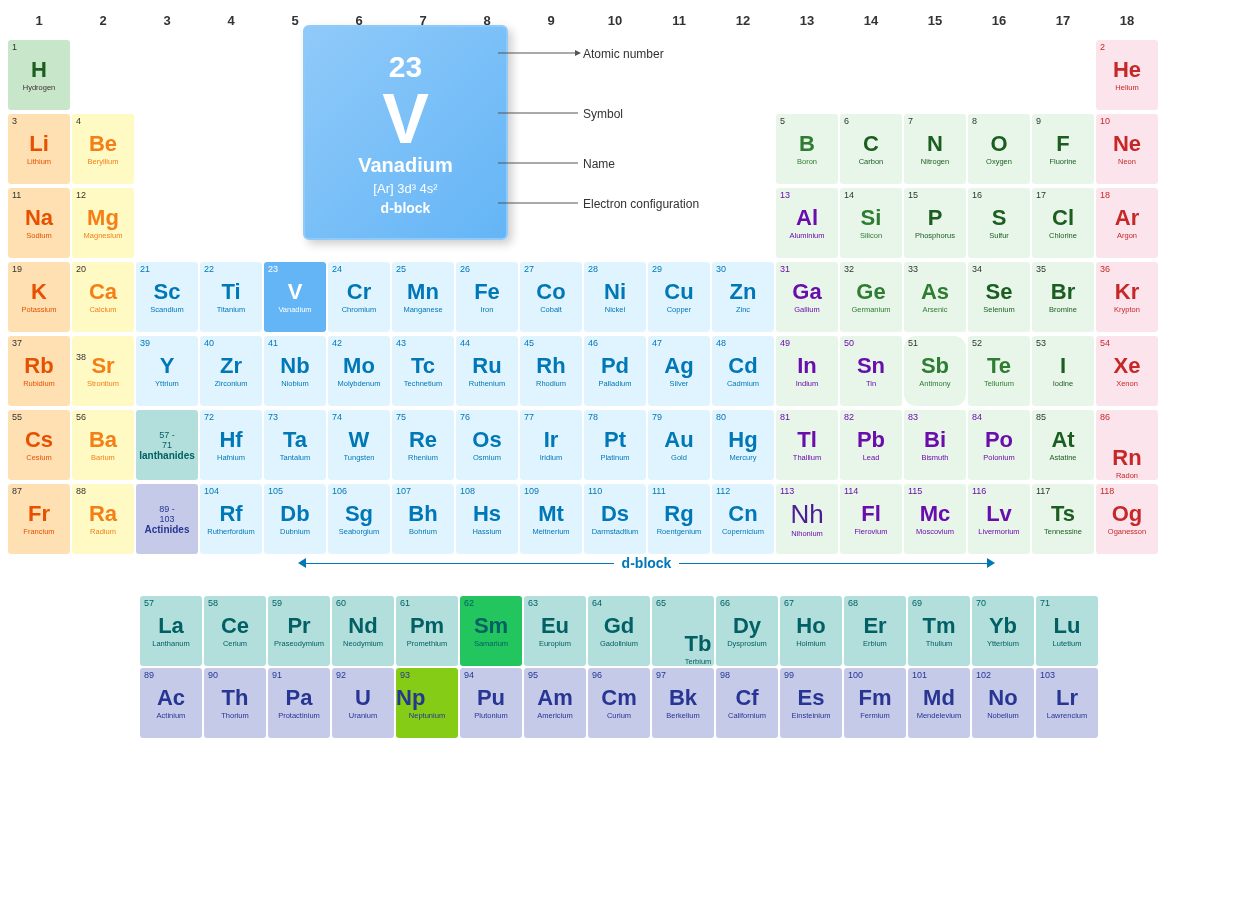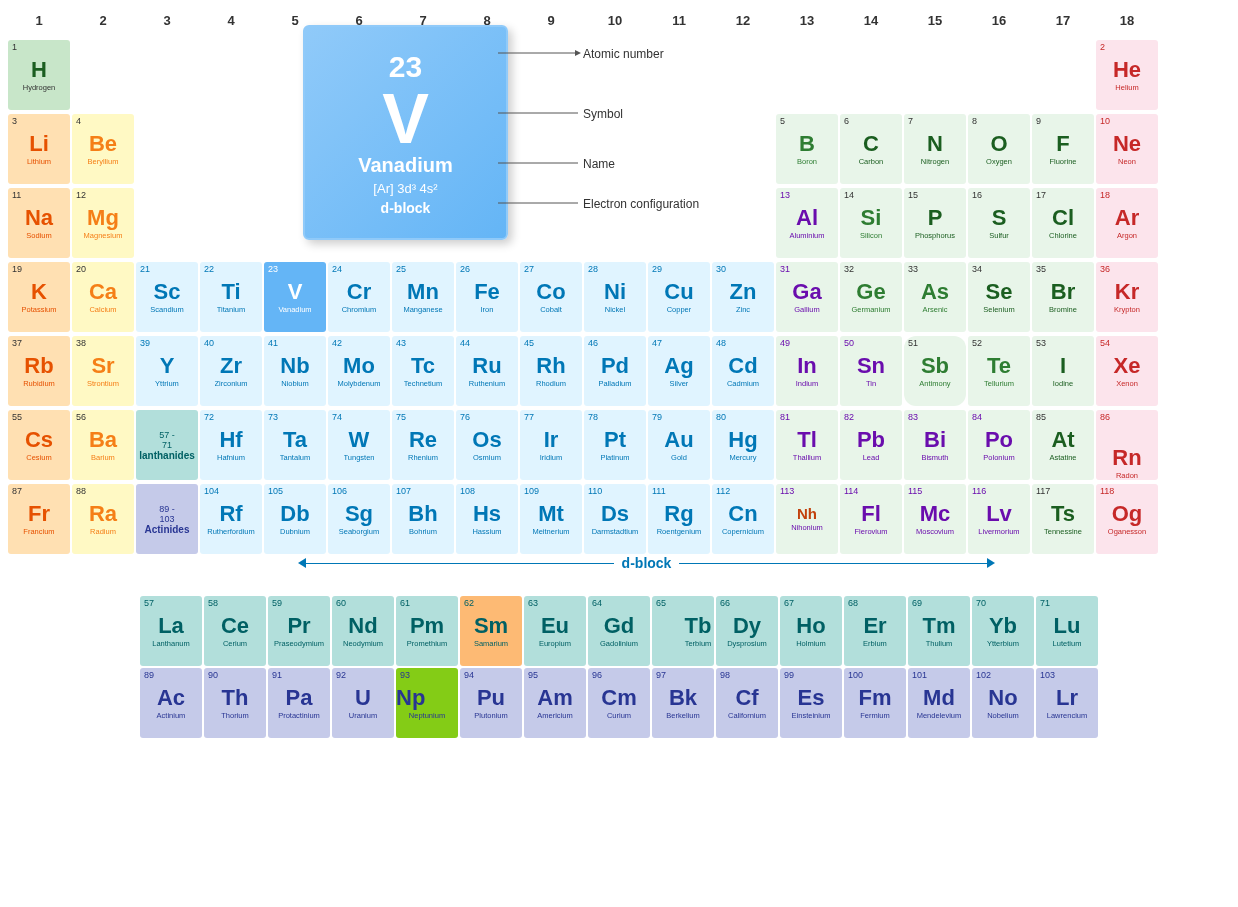--- a/index.html
+++ b/index.html
@@ -382,21 +382,21 @@
           <div style="font-size: 9px; color: rgb(198, 40, 40); position: absolute; top: 2px; left: 4px;">36</div>
           <div style="font-size: 22px; font-weight: bold; color: rgb(198, 40, 40); line-height: 1.1;">Kr</div>
           <div style="font-size: 7.5px; text-align: center; color: rgb(198, 40, 40); margin-top: 1px; max-width: 58px; overflow: hidden;">Krypton</div>
         </div>
         <div style="background: rgb(255, 224, 178); width: 62px; height: 70px; display: flex; flex-direction: column; align-items: center; justify-content: center; border-radius: 3px; position: relative; cursor: default;">
           <div style="font-size: 9px; color: rgb(51, 51, 51); position: absolute; top: 2px; left: 4px;">37</div>
           <div style="font-size: 22px; font-weight: bold; color: rgb(230, 81, 0); line-height: 1.1;">Rb</div>
           <div style="font-size: 7.5px; text-align: center; color: rgb(230, 81, 0); margin-top: 1px; max-width: 58px; overflow: hidden;">Rubidium</div>
         </div>
         <div style="background: rgb(255, 249, 196); width: 62px; height: 70px; display: flex; flex-direction: column; align-items: center; justify-content: center; border-radius: 3px; position: relative; cursor: default;">
-          <div style="font-size: 9px; color: rgb(51, 51, 51); position: absolute; top: 2px; left: 4px;">38</div>
+          <div style="font-size: 9px; color: rgb(51, 51, 51); position: absolute; top: 16px; left: 4px;">38</div>
           <div style="font-size: 22px; font-weight: bold; color: rgb(245, 127, 23); line-height: 1.1;">Sr</div>
           <div style="font-size: 7.5px; text-align: center; color: rgb(245, 127, 23); margin-top: 1px; max-width: 58px; overflow: hidden;">Strontium</div>
         </div>
         <div style="background: rgb(224, 244, 255); width: 62px; height: 70px; display: flex; flex-direction: column; align-items: center; justify-content: center; border-radius: 3px; position: relative; cursor: default;">
           <div style="font-size: 9px; color: rgb(0, 119, 182); position: absolute; top: 2px; left: 4px;">39</div>
           <div style="font-size: 22px; font-weight: bold; color: rgb(0, 119, 182); line-height: 1.1;">Y</div>
           <div style="font-size: 7.5px; text-align: center; color: rgb(0, 119, 182); margin-top: 1px; max-width: 58px; overflow: hidden;">Yttrium</div>
         </div>
         <div style="background: rgb(224, 244, 255); width: 62px; height: 70px; display: flex; flex-direction: column; align-items: center; justify-content: center; border-radius: 3px; position: relative; cursor: default;">
           <div style="font-size: 9px; color: rgb(0, 119, 182); position: absolute; top: 2px; left: 4px;">40</div>
@@ -618,21 +618,21 @@
           <div style="font-size: 22px; font-weight: bold; color: rgb(0, 119, 182); line-height: 1.1;">Rg</div>
           <div style="font-size: 7.5px; text-align: center; color: rgb(0, 119, 182); margin-top: 1px; max-width: 58px; overflow: hidden;">Roentgenium</div>
         </div>
         <div style="background: rgb(224, 244, 255); width: 62px; height: 70px; display: flex; flex-direction: column; align-items: center; justify-content: center; border-radius: 3px; position: relative; cursor: default;">
           <div style="font-size: 9px; color: rgb(0, 119, 182); position: absolute; top: 2px; left: 4px;">112</div>
           <div style="font-size: 22px; font-weight: bold; color: rgb(0, 119, 182); line-height: 1.1;">Cn</div>
           <div style="font-size: 7.5px; text-align: center; color: rgb(0, 119, 182); margin-top: 1px; max-width: 58px; overflow: hidden;">Copernicium</div>
         </div>
         <div style="background: rgb(232, 245, 233); width: 62px; height: 70px; display: flex; flex-direction: column; align-items: center; justify-content: center; border-radius: 3px; position: relative; cursor: default;">
           <div style="font-size: 9px; color: rgb(106, 13, 173); position: absolute; top: 2px; left: 4px;">113</div>
-          <div style="font-size: 15px; font-weight: bold; color: #c2410c; line-height: 1.1;">Nh</div>
+          <div style="font-size: 26px; font-weight: normal; color: #4c1d95; line-height: 1.1;">Nh</div>
           <div style="font-size: 7.5px; text-align: center; color: rgb(106, 13, 173); margin-top: 1px; max-width: 58px; overflow: hidden;">Nihonium</div>
         </div>
         <div style="background: rgb(232, 245, 233); width: 62px; height: 70px; display: flex; flex-direction: column; align-items: center; justify-content: center; border-radius: 3px; position: relative; cursor: default;">
           <div style="font-size: 9px; color: rgb(106, 13, 173); position: absolute; top: 2px; left: 4px;">114</div>
           <div style="font-size: 22px; font-weight: bold; color: rgb(106, 13, 173); line-height: 1.1;">Fl</div>
           <div style="font-size: 7.5px; text-align: center; color: rgb(106, 13, 173); margin-top: 1px; max-width: 58px; overflow: hidden;">Flerovium</div>
         </div>
         <div style="background: rgb(232, 245, 233); width: 62px; height: 70px; display: flex; flex-direction: column; align-items: center; justify-content: center; border-radius: 3px; position: relative; cursor: default;">
           <div style="font-size: 9px; color: rgb(106, 13, 173); position: absolute; top: 2px; left: 4px;">115</div>
           <div style="font-size: 22px; font-weight: bold; color: rgb(106, 13, 173); line-height: 1.1;">Mc</div>
@@ -686,36 +686,36 @@
         <div style="background: rgb(178, 223, 219); width: 62px; height: 70px; display: flex; flex-direction: column; align-items: center; justify-content: center; border-radius: 3px; position: relative; cursor: default;">
           <div style="font-size: 9px; color: rgb(0, 96, 100); position: absolute; top: 2px; left: 4px;">60</div>
           <div style="font-size: 22px; font-weight: bold; color: rgb(0, 96, 100); line-height: 1.1;">Nd</div>
           <div style="font-size: 7.5px; text-align: center; color: rgb(0, 96, 100); margin-top: 1px;">Neodymium</div>
         </div>
         <div style="background: rgb(178, 223, 219); width: 62px; height: 70px; display: flex; flex-direction: column; align-items: center; justify-content: center; border-radius: 3px; position: relative; cursor: default;">
           <div style="font-size: 9px; color: rgb(0, 96, 100); position: absolute; top: 2px; left: 4px;">61</div>
           <div style="font-size: 22px; font-weight: bold; color: rgb(0, 96, 100); line-height: 1.1;">Pm</div>
           <div style="font-size: 7.5px; text-align: center; color: rgb(0, 96, 100); margin-top: 1px;">Promethium</div>
         </div>
-        <div style="background: #fdba74; width: 62px; height: 70px; display: flex; flex-direction: column; align-items: center; justify-content: center; border-radius: 3px; position: relative; cursor: default;">
+        <div style="background: #22c55e; width: 62px; height: 70px; display: flex; flex-direction: column; align-items: center; justify-content: center; border-radius: 3px; position: relative; cursor: default;">
           <div style="font-size: 9px; color: rgb(0, 96, 100); position: absolute; top: 2px; left: 4px;">62</div>
           <div style="font-size: 22px; font-weight: bold; color: rgb(0, 96, 100); line-height: 1.1;">Sm</div>
           <div style="font-size: 7.5px; text-align: center; color: rgb(0, 96, 100); margin-top: 1px;">Samarium</div>
         </div>
         <div style="background: rgb(178, 223, 219); width: 62px; height: 70px; display: flex; flex-direction: column; align-items: center; justify-content: center; border-radius: 3px; position: relative; cursor: default;">
           <div style="font-size: 9px; color: rgb(0, 96, 100); position: absolute; top: 2px; left: 4px;">63</div>
           <div style="font-size: 22px; font-weight: bold; color: rgb(0, 96, 100); line-height: 1.1;">Eu</div>
           <div style="font-size: 7.5px; text-align: center; color: rgb(0, 96, 100); margin-top: 1px;">Europium</div>
         </div>
         <div style="background: rgb(178, 223, 219); width: 62px; height: 70px; display: flex; flex-direction: column; align-items: center; justify-content: center; border-radius: 3px; position: relative; cursor: default;">
           <div style="font-size: 9px; color: rgb(0, 96, 100); position: absolute; top: 2px; left: 4px;">64</div>
           <div style="font-size: 22px; font-weight: bold; color: rgb(0, 96, 100); line-height: 1.1;">Gd</div>
           <div style="font-size: 7.5px; text-align: center; color: rgb(0, 96, 100); margin-top: 1px;">Gadolinium</div>
         </div>
-        <div style="background: rgb(178, 223, 219); width: 62px; height: 70px; display: flex; flex-direction: column; align-items: center; justify-content: center; border-radius: 3px; position: relative; cursor: default; padding-left: 30px;">
+        <div style="background: rgb(178, 223, 219); width: 62px; height: 70px; display: flex; flex-direction: column; align-items: center; justify-content: flex-end; border-radius: 3px; position: relative; cursor: default; padding-left: 30px;">
           <div style="font-size: 9px; color: rgb(0, 96, 100); position: absolute; top: 2px; left: 4px;">65</div>
           <div style="font-size: 22px; font-weight: bold; color: rgb(0, 96, 100); line-height: 1.1;">Tb</div>
           <div style="font-size: 7.5px; text-align: center; color: rgb(0, 96, 100); margin-top: 1px;">Terbium</div>
         </div>
         <div style="background: rgb(178, 223, 219); width: 62px; height: 70px; display: flex; flex-direction: column; align-items: center; justify-content: center; border-radius: 3px; position: relative; cursor: default;">
           <div style="font-size: 9px; color: rgb(0, 96, 100); position: absolute; top: 2px; left: 4px;">66</div>
           <div style="font-size: 22px; font-weight: bold; color: rgb(0, 96, 100); line-height: 1.1;">Dy</div>
           <div style="font-size: 7.5px; text-align: center; color: rgb(0, 96, 100); margin-top: 1px;">Dysprosium</div>
         </div>
         <div style="background: rgb(178, 223, 219); width: 62px; height: 70px; display: flex; flex-direction: column; align-items: center; justify-content: center; border-radius: 3px; position: relative; cursor: default;">

